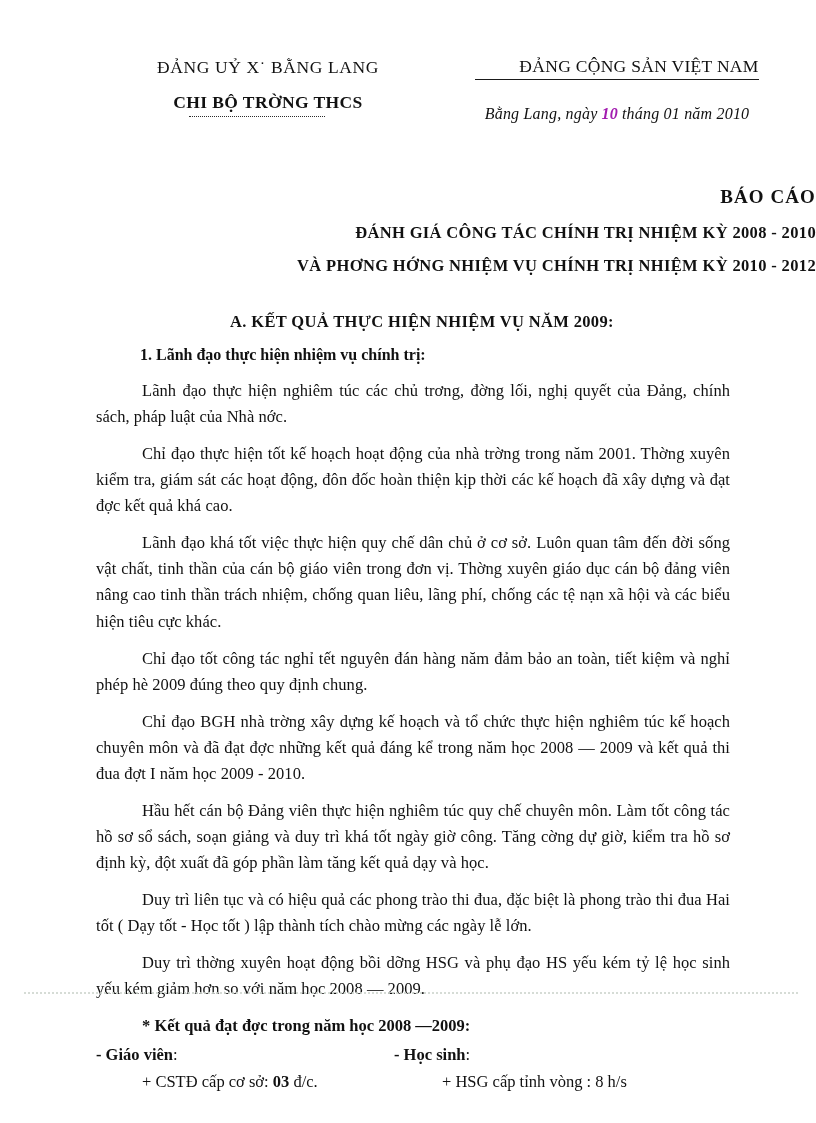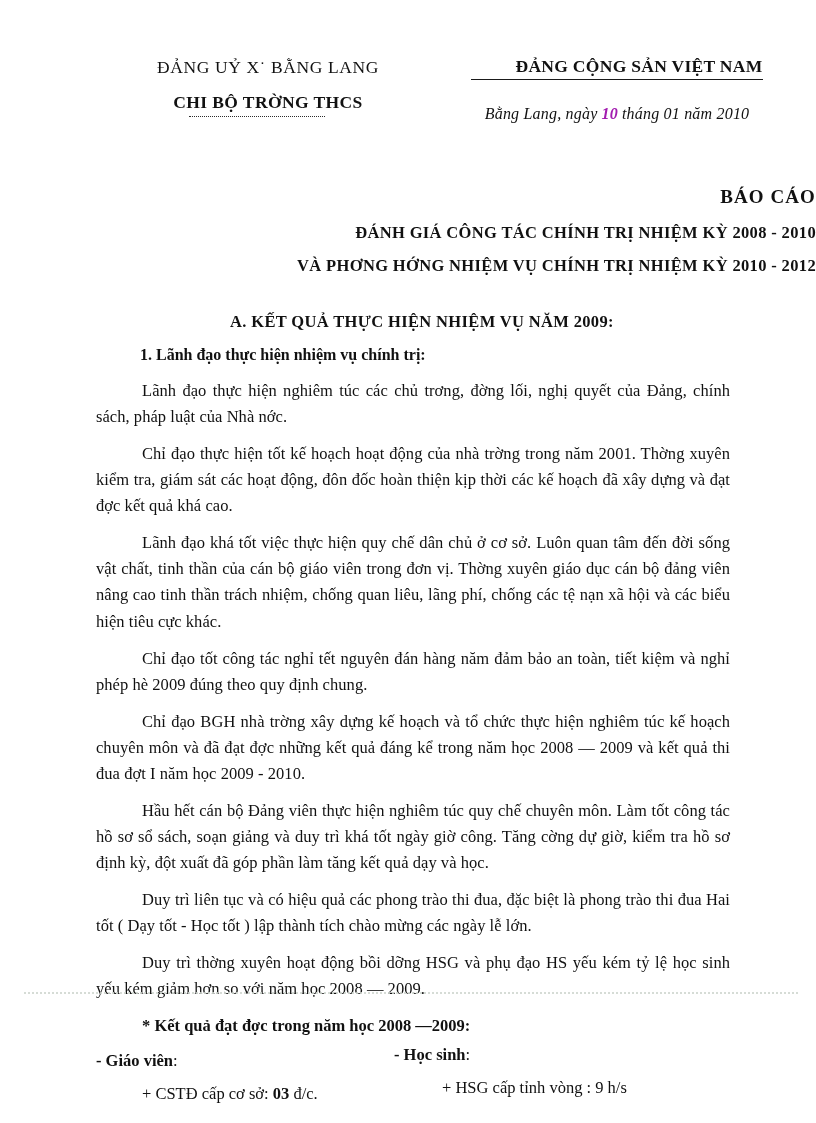--- a/index.html
+++ b/index.html
@@ -70,21 +70,21 @@
     left: 418px;
     top: 0;
     width: 398px;
     text-align: center;
   }
   .lh-national-wrap {
     display: inline-block;
     position: relative;
   }
   .lh-national {
-    font-weight: bold;
+    font-weight: normal;
     font-size: 17.5px;
     letter-spacing: 0.3px;
     white-space: nowrap;
     margin-left: 44px;
   }
   .lh-national-rule {
     position: absolute;
     left: 0;
     right: 0;
     bottom: -3px;
@@ -171,21 +171,21 @@
     font-size: 16.5px;
     margin: 14px 0 9px 0;
     padding-left: 46px;
   }
 
   .two-col {
     display: flex;
     width: 100%;
     margin-bottom: 7px;
   }
-  .col-a { width: 298px; margin-top: 6px; }
+  .col-a { width: 298px; }
   .col-b { width: 336px; }
 
   .lbl-bold {
     font-weight: bold;
     font-size: 16.5px;
   }
   .lbl-reg {
     font-size: 16.5px;
   }
   .item-line {
@@ -267,21 +267,21 @@
       </div>
     </div>
 
     <div class="two-col">
       <div class="col-a">
         <span class="item-line"><span>+ CSTĐ cấp cơ sở:</span>
           <span class="num-bold">03</span>
           <span>đ/c.</span></span>
       </div>
       <div class="col-b">
-        <span class="item-line indent-b">+ HSG cấp tỉnh vòng : 9  h/s</span>
+        <span class="item-line indent-b">+ HSG cấp tỉnh vòng : 8  h/s</span>
       </div>
     </div>
 
   </div>
 
   <div class="scan-artifact"></div>
 
 </div>
 
 </body></html>

